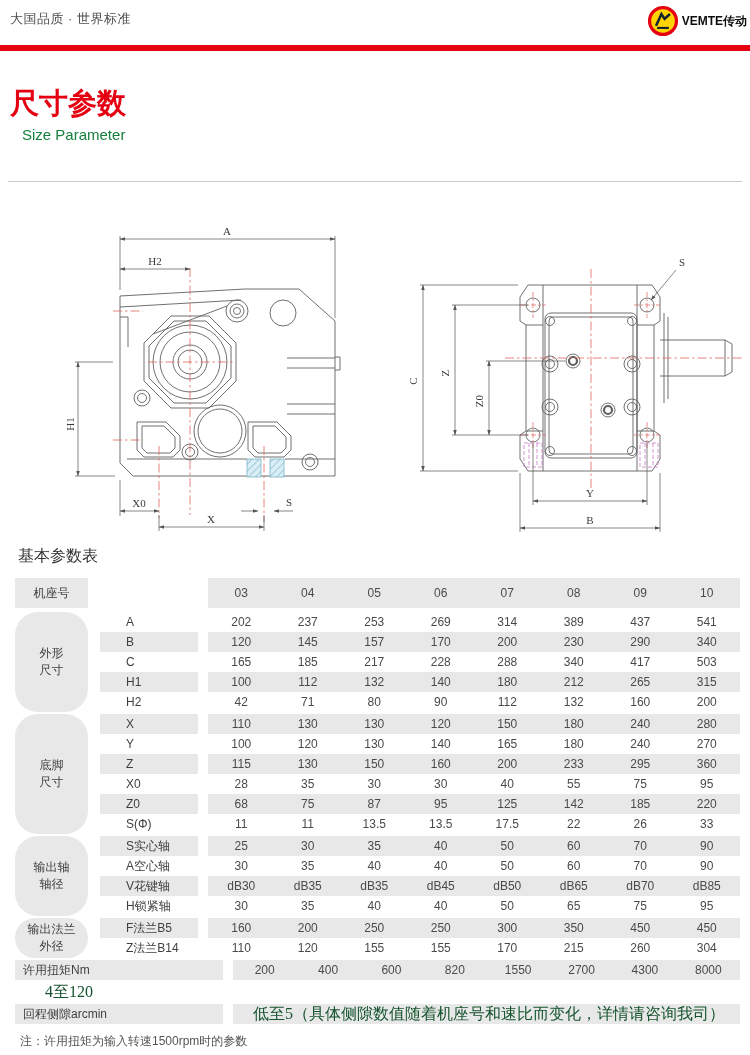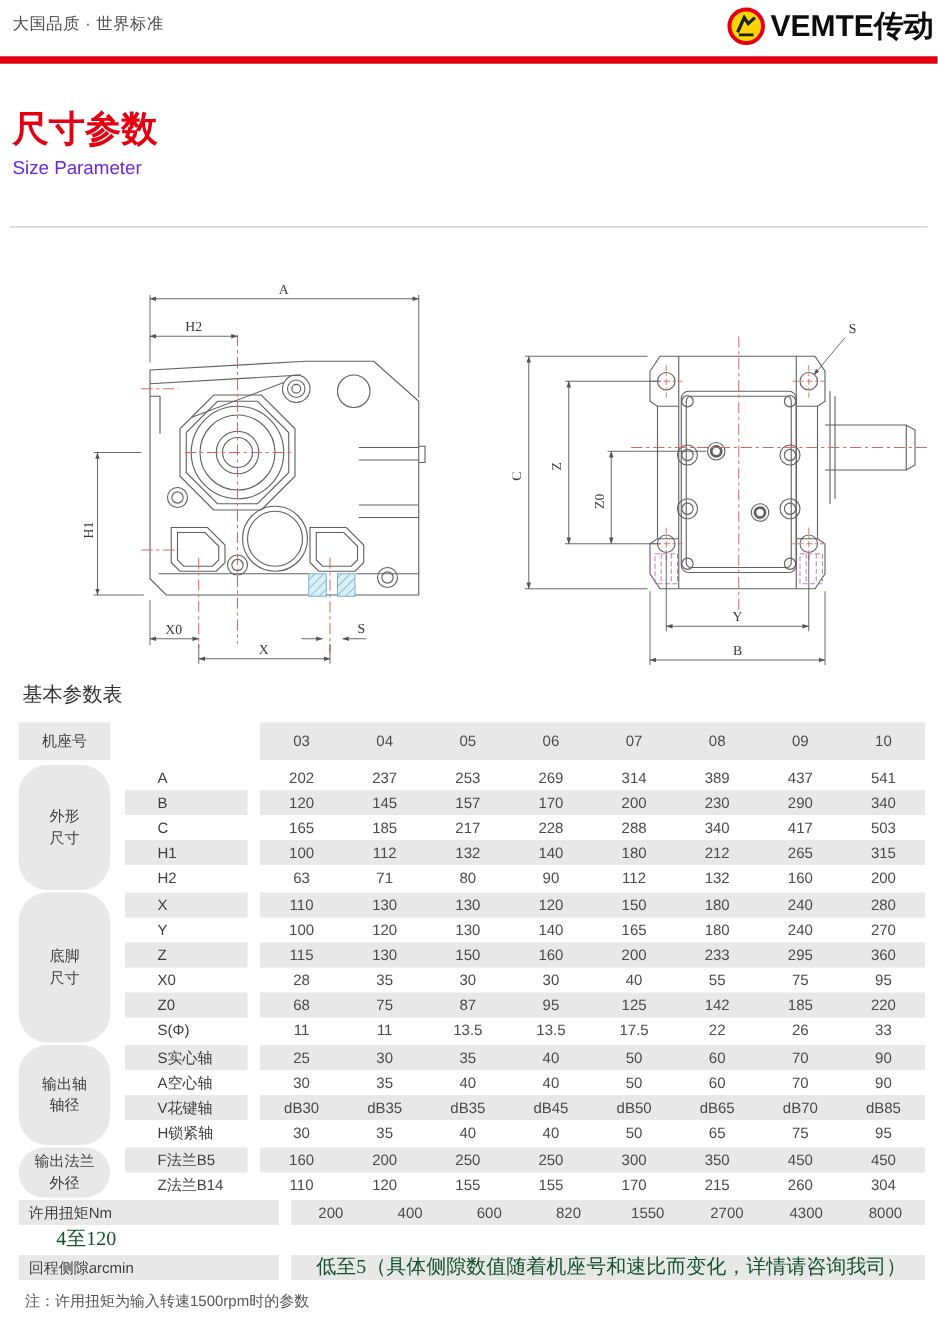--- a/index.html
+++ b/index.html
@@ -2,25 +2,25 @@
 <html><head>
 <meta charset="utf-8">
 <style>
   html,body{margin:0;padding:0;}
   body{width:750px;height:1055px;position:relative;background:#fff;
        font-family:"Liberation Sans",sans-serif;overflow:hidden;}
   .abs{position:absolute;}
   
   .tagline{top:10px;left:10px;font-size:13px;color:#4d4d4d;letter-spacing:.5px;}
   .logo{top:5px;right:3px;display:flex;align-items:center;}
-  .logo-text{font-size:24px;font-weight:bold;color:#0d0d0d;margin-left:3px;}
+  .logo-text{font-size:12px;font-weight:bold;color:#0d0d0d;margin-left:3px;}
   .redbar{top:45px;left:0;width:750px;height:6px;background:#e50011;}
   
   .title-zh{top:84px;left:10px;font-size:29px;font-weight:bold;color:#e50011;}
-  .title-en{top:126px;left:10px;font-size:15px;color:#6d28d9;}
+  .title-en{top:126px;left:22px;font-size:15px;color:#15803d;}
   .divider{top:181px;left:8px;width:734px;height:1px;background:#c9c9c9;}
   
   svg.draw{position:absolute;}
   svg text{font-family:"Liberation Serif",serif;font-size:11px;fill:#3a3a3a;}
   
   .tbl-title{top:546px;left:18px;font-size:16px;color:#333;}
   #param-table{top:578px;left:15px;width:725px;}
   .hrow{display:flex;height:30px;line-height:30px;margin-bottom:4px;}
   .hcell1{width:73px;background:#e8e8e8;text-align:center;font-size:12px;color:#3f3f3f;}
   .hspacer{width:120px;}
@@ -281,21 +281,21 @@
             <div class="vcell">140</div>
             <div class="vcell">180</div>
             <div class="vcell">212</div>
             <div class="vcell">265</div>
             <div class="vcell">315</div>
           </div>
         </div>
         <div class="trow">
           <div class="sublabel">H2</div>
           <div class="vals">
-            <div class="vcell">63</div>
+            <div class="vcell">42</div>
             <div class="vcell">71</div>
             <div class="vcell">80</div>
             <div class="vcell">90</div>
             <div class="vcell">112</div>
             <div class="vcell">132</div>
             <div class="vcell">160</div>
             <div class="vcell">200</div>
           </div>
         </div>
       </div>

